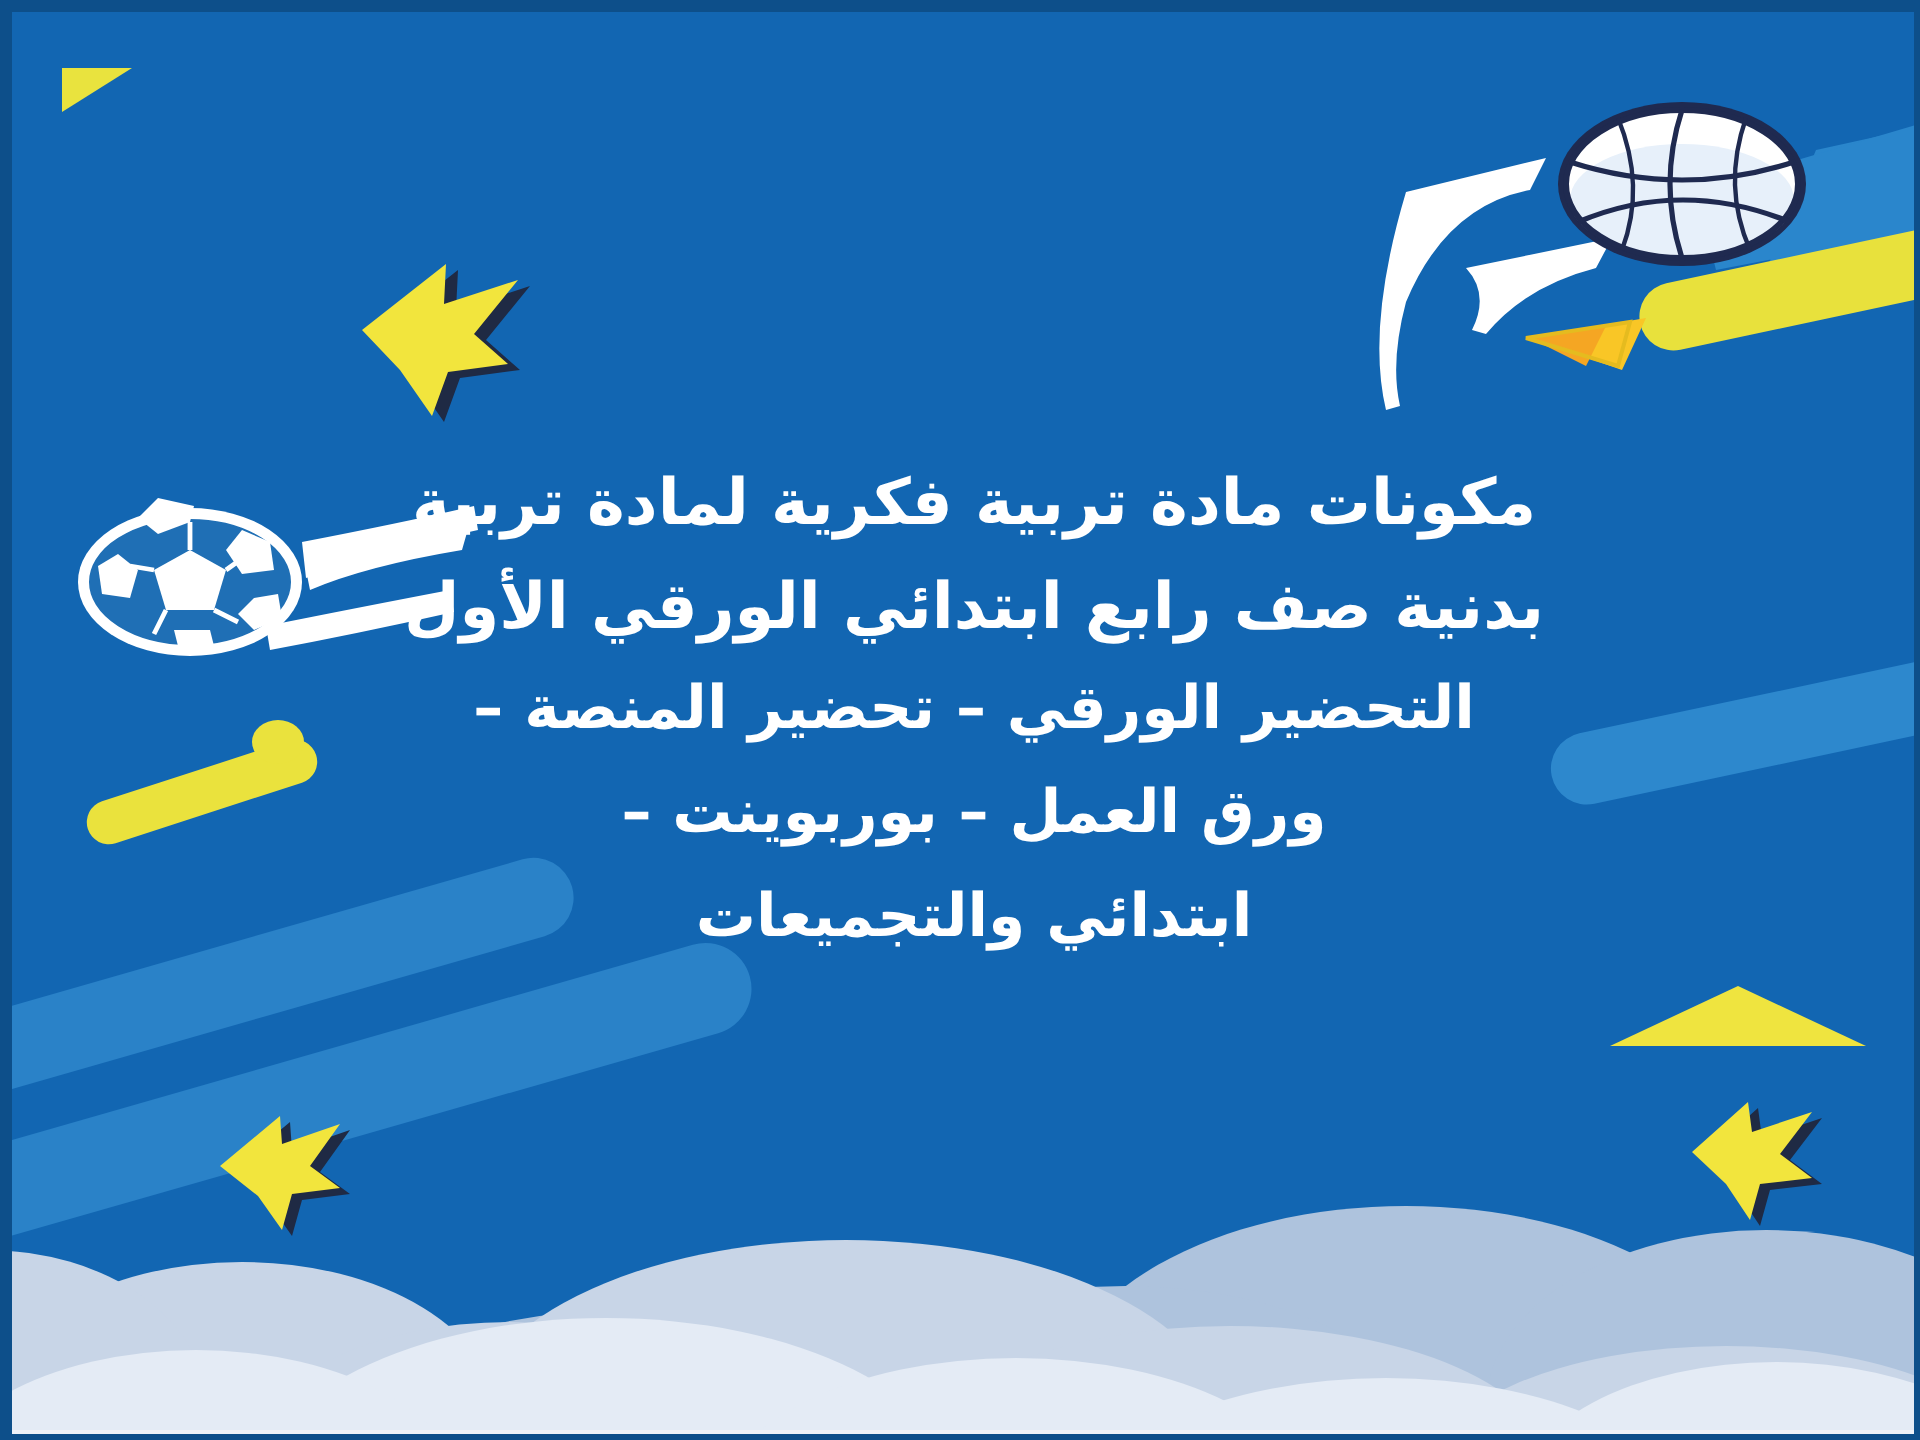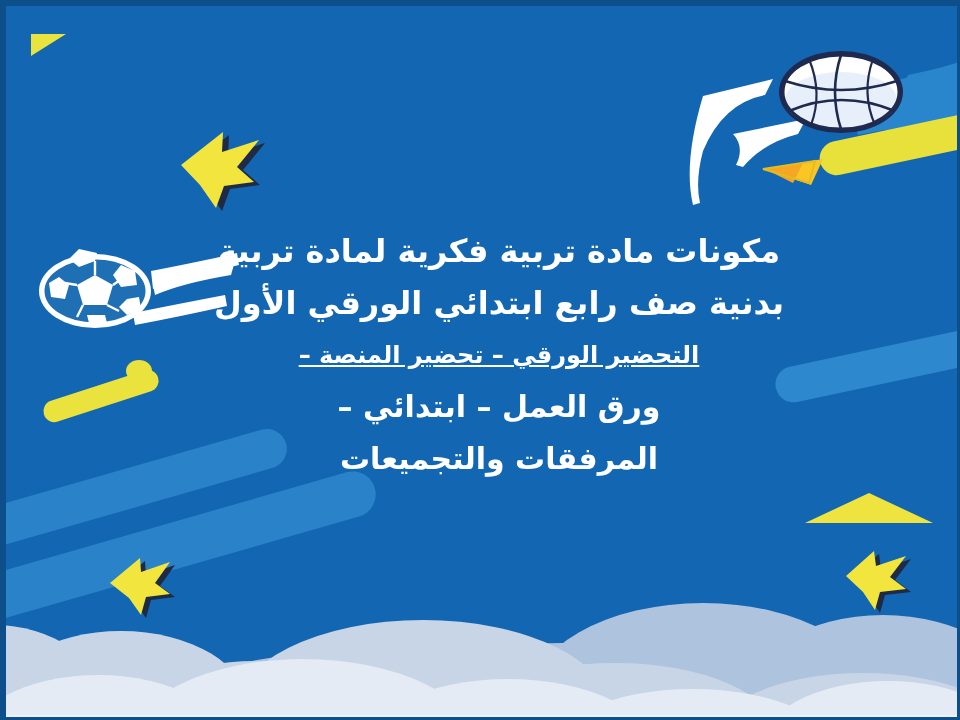--- a/index.html
+++ b/index.html
@@ -24,21 +24,21 @@
     position: absolute;
     top: 0; left: 0;
     width: 960px;
     height: 720px;
     pointer-events: none;
   }
 
   
   #title-block {
     position: absolute;
-    left: 146px;
+    left: 134px;
     top: 222px;
     width: 700px;
     text-align: center;
     direction: rtl;
     z-index: 40;
   }
   #title-block .line {
     color: #ffffff;
     font-family: "DejaVu Sans", sans-serif;
     font-weight: bold;
@@ -46,22 +46,21 @@
     line-height: 52px;
     letter-spacing: 0px;
     white-space: nowrap;
     text-rendering: optimizeLegibility;
   }
   #title-block .line.l1,
   #title-block .line.l2 {
     font-size: 32px;
   }
   #title-block .line.l3 {
-    font-size: 24px;
-    text-decoration: underline;
+    font-size: 30px;
   }
   #title-block .line.l4,
   #title-block .line.l5,
   #title-block .line.l6 {
     font-size: 30px;
   }
 </style>
 </head>
 <body>
 
@@ -156,22 +155,22 @@
       <path d="M 84 312 L 102 312 L 104 320 L 86 320 Z" fill="#ffffff"></path>
 
       <path d="M 92 258 L 92 272 M 110 282 L 124 272 M 104 302 L 116 308 M 80 302 L 74 314 M 74 282 L 62 280" stroke="#ffffff" stroke-width="2.4" fill="none"></path>
     </g>
   </svg>
 
   <div id="title-block">
     <div class="line l1">مكونات مادة تربية فكرية لمادة تربية</div>
     <div class="line l2">بدنية صف رابع ابتدائي الورقي الأول</div>
     <div class="line l3">التحضير الورقي – تحضير المنصة –</div>
-    <div class="line l5">ورق العمل – ابتدائي –</div>
-    <div class="line l6">المرفقات والتجميعات</div>
+    <div class="line l5">ورق العمل – بوربوينت –</div>
+    <div class="line l6">ابتدائي والتجميعات</div>
   </div>
 
   <svg class="layer" viewBox="0 0 960 720" xmlns="http://www.w3.org/2000/svg" style="z-index:60;">
 
     <g fill="#aec3dd">
       <ellipse cx="700" cy="700" rx="175" ry="100"></ellipse>
       <ellipse cx="880" cy="700" rx="140" ry="88"></ellipse>
       <ellipse cx="560" cy="718" rx="150" ry="78"></ellipse>
       <ellipse cx="310" cy="722" rx="150" ry="70"></ellipse>
       <ellipse cx="60" cy="716" rx="130" ry="72"></ellipse>

